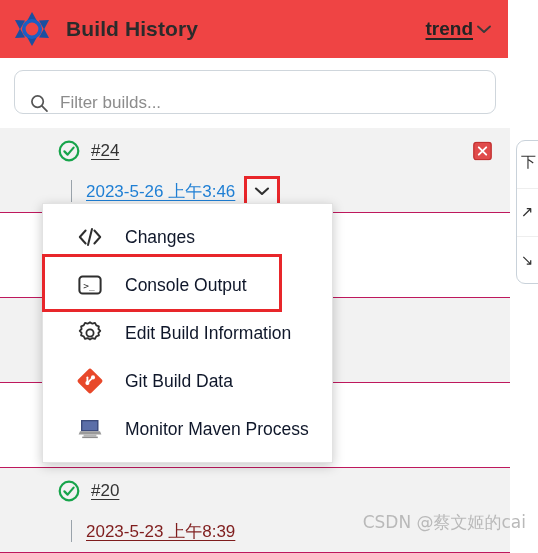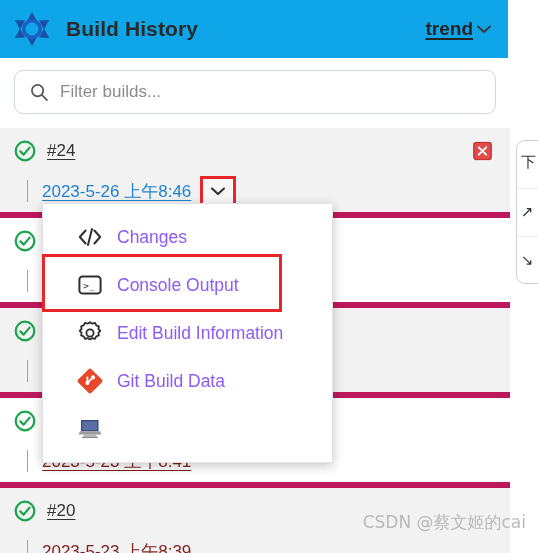--- a/index.html
+++ b/index.html
@@ -7,21 +7,21 @@
     width: 538px; height: 553px;
     font-family: "Liberation Sans", sans-serif;
     background: #ffffff;
     overflow: hidden;
   }
   #screen { position: relative; width: 538px; height: 553px; background: #fff; }
 
   
   .header {
     position: absolute; left: 0; top: 0; width: 508px; height: 58px;
-    background: #0ea5e9;
+    background: #ef4444;
     display: flex; align-items: center;
   }
   .header-icon { width: 40px; height: 40px; margin-left: 12px; flex: 0 0 auto; }
   .header-title {
     margin-left: 14px;
     font-size: 21px; font-weight: bold; color: #2b2b2b;
     letter-spacing: .1px;
   }
   .header-right {
     margin-left: auto; margin-right: 14px;
@@ -31,36 +31,37 @@
     font-size: 19px; font-weight: bold; color: #242424;
     text-decoration: underline; text-underline-offset: 3px;
     text-decoration-thickness: 2px; cursor: pointer;
   }
   .chev-thin { width: 20px; height: 20px; display: block; }
 
   
   .search-wrap {
     position: absolute; left: 14px; top: 70px; width: 482px; height: 44px;
     background: #ffffff; border: 1.6px solid #cfd6dc; border-radius: 9px;
-    display: flex; align-items: center;
+    display: flex; align-items: flex-end;
   }
   .search-icon { margin-left: 14px; width: 20px; height: 20px; flex: 0 0 auto; }
   .search-input {
     flex: 1; border: 0; outline: 0; background: transparent;
     margin-left: 11px; margin-right: 10px;
     font-family: "Liberation Sans", sans-serif;
     font-size: 17px; color: #333;
   }
   .search-input::placeholder { color: #8c8c8c; }
 
   
   .rows { position: absolute; left: 0; top: 128px; width: 510px; }
   .build-row {
     position: relative; width: 510px;
-    border-bottom: 6px solid #be185d;
+    border-bottom: 1px solid #be185d;
+    padding-left: 44px;
   }
   .build-row.shade { background: #f2f2f2; }
   .build-row.plain { background: #ffffff; }
   .row-top { height: 46px; display: flex; align-items: center; position: relative; }
   .status-icon { width: 22px; height: 22px; margin-left: 14px; flex: 0 0 auto; }
   .build-no {
     margin-left: 11px; font-size: 17px; color: #333333;
     text-decoration: underline; text-underline-offset: 3px; cursor: pointer;
   }
   .del-icon {
@@ -89,21 +90,21 @@
     border: 1px solid #e2e2e2;
     box-shadow: 0 3px 11px rgba(0,0,0,.22);
     z-index: 40;
     padding: 9px 0 9px 0;
   }
   .menu-item {
     height: 48px; display: flex; align-items: center;
     padding-left: 34px; cursor: pointer;
   }
   .menu-ico { width: 26px; height: 26px; flex: 0 0 auto; display: block; }
-  .menu-label { margin-left: 14px; font-size: 17.5px; color: #8b5cf6; white-space: nowrap; }
+  .menu-label { margin-left: 22px; font-size: 17.5px; color: #0f172a; white-space: nowrap; }
   .hl-box {
     position: absolute; left: 42px; top: 254px; width: 240px; height: 58px;
     border: 3px solid #e8262a; z-index: 45; pointer-events: none;
   }
 
   
   .side-panel {
     position: absolute; left: 516px; top: 140px; width: 40px; height: 144px;
     background: #ffffff;
     border: 1.6px solid #c9d2da; border-radius: 9px;
@@ -172,21 +173,21 @@
               <path d="M6.4 11.4 L9.6 14.6 L15.6 7.6" fill="none" stroke="#17a44b" stroke-width="2.2" stroke-linecap="round" stroke-linejoin="round"></path>
             </svg></span>
           <span class="build-no">#24</span>
           <span class="del-icon"><svg viewBox="0 0 19 19" width="19" height="19">
               <rect x="0.8" y="0.8" width="17.4" height="17.4" rx="2.6" fill="#e04b4b" stroke="#c23030" stroke-width="1.3"></rect>
               <path d="M5.8 5.8 L13.2 13.2 M13.2 5.8 L5.8 13.2" stroke="#ffffff" stroke-width="1.9" stroke-linecap="round"></path>
             </svg></span>
         </div>
         <div class="row-bottom">
           <span class="tick"></span>
-          <span class="date-link">2023-5-26 上午8:46</span>
+          <span class="date-link">2023-5-26 上午3:46</span>
           <span class="chev-box">
             <svg viewBox="0 0 22 22" width="22" height="22">
               <path d="M5 8.5 L11 14 L17 8.5" fill="none" stroke="#2f2f2f" stroke-width="2.1" stroke-linecap="round" stroke-linejoin="round"></path>
             </svg>
           </span>
         </div>
       </div>
       <div class="build-row plain">
         <div class="row-top">
           <span class="status-icon"><svg viewBox="0 0 22 22" width="22" height="22">
@@ -284,19 +285,20 @@
         <span class="menu-label">Git Build Data</span>
       </div>
       <div class="menu-item">
         <span class="menu-ico"><svg viewBox="0 0 26 26" width="26" height="26">
             <path d="M4 4 h17.5 v11.2 h-17.5 z" fill="#3b4a7a"></path>
             <path d="M5.4 5.3 h14.7 v8.8 h-14.7 z" fill="#5b6ea8"></path>
             <path d="M3 15.2 h20 l1.4 3.2 h-22.8 z" fill="#9a9a9a"></path>
             <path d="M6.6 18.4 h12.8 v2.2 h-12.8 z" fill="#b5b5b5"></path>
             <path d="M5.2 20.6 h15.6 v1.5 h-15.6 z" fill="#8d8d8d"></path>
           </svg></span>
+        <span class="menu-label">Monitor Maven Process</span>
       </div>
     </div>
   <div class="hl-box"></div>
 
   <div class="watermark">CSDN @蔡文姬的cai</div>
 
 </div>
 
 </body></html>

